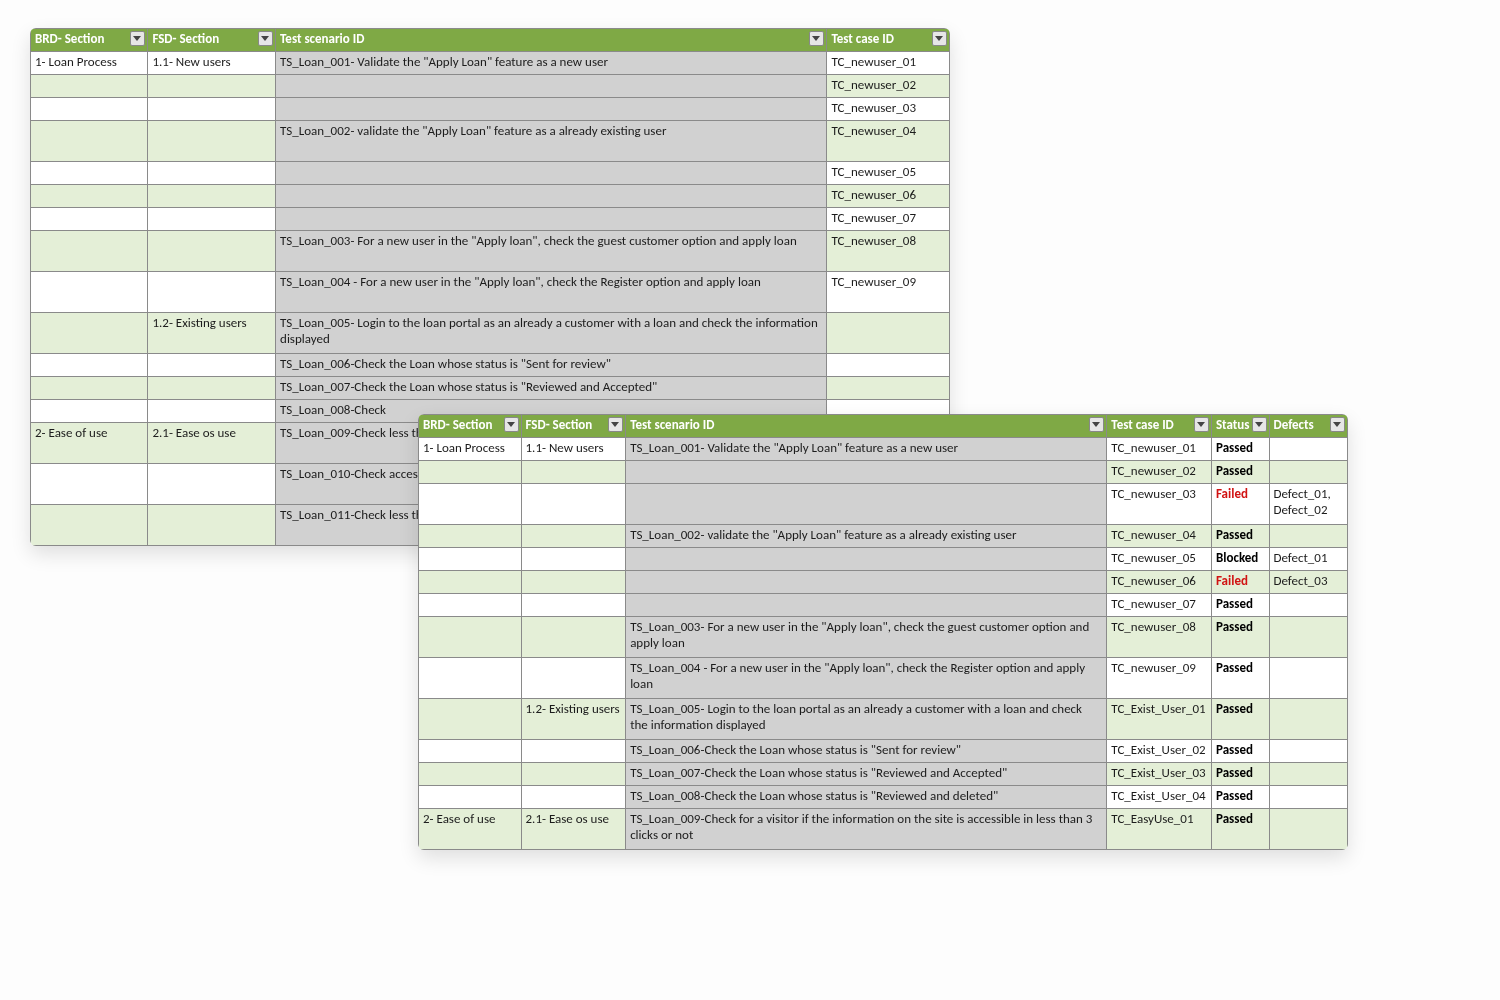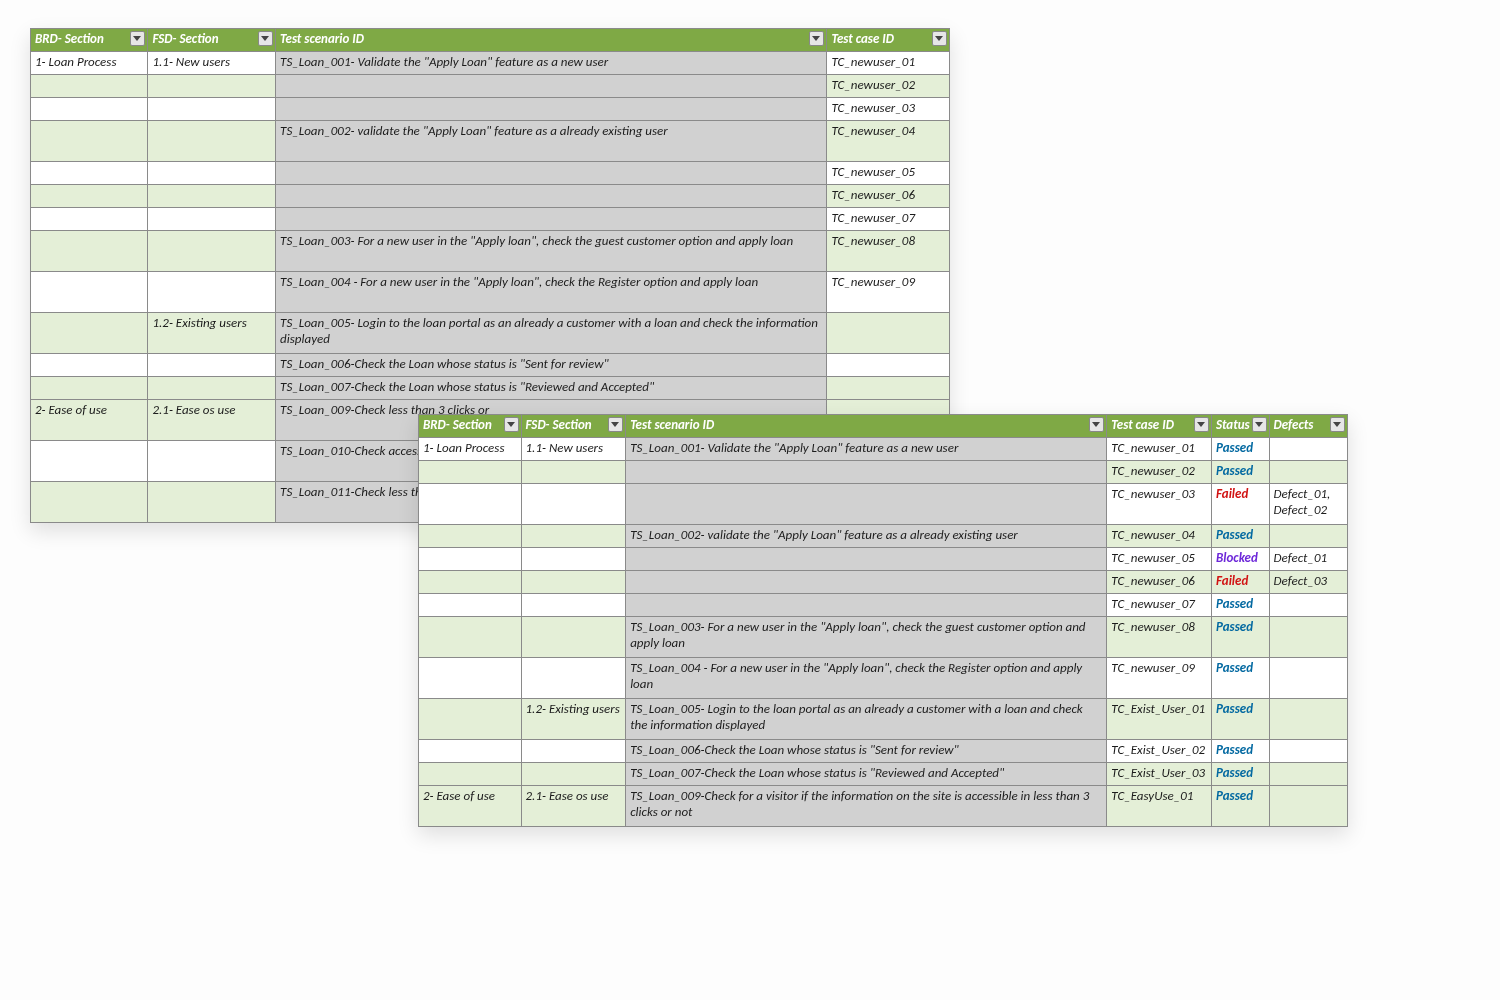--- a/index.html
+++ b/index.html
@@ -1,33 +1,33 @@
 <!DOCTYPE html>
 <html><head>
 <meta charset="utf-8">
 <style>
   html,body{margin:0;padding:0;background:#fdfdfd;font-family:Calibri,"Segoe UI",Arial,sans-serif;font-size:13px;color:#1c1c1c;}
   .stage{position:relative;width:1500px;height:1000px;}
-  .panel{position:absolute;background:#fff;border-radius:0;box-shadow:0 8px 20px rgba(0,0,0,0.12);overflow:hidden;font-style:italic;}
+  .panel{position:absolute;background:#fff;border-radius:6px;box-shadow:0 8px 20px rgba(0,0,0,0.12);overflow:hidden;}
   .panel-a{left:30px;top:28px;width:920px;}
   .panel-b{left:418px;top:414px;width:930px;}
   table{border-collapse:collapse;width:100%;table-layout:fixed;}
   th,td{border:1px solid #8a8a8a;padding:2px 4px;vertical-align:top;line-height:1.25;height:18px;white-space:normal;}
   td.tall{height:36px;}
   th{background:#7fa945;color:#fff;font-weight:bold;text-align:left;position:relative;padding-right:16px;white-space:nowrap;}
   
   .flt{display:inline-block;position:absolute;right:2px;top:2px;width:13px;height:13px;background:#e6e6e6;border:1px solid #888;border-radius:2px;}
   .flt::after{content:"";position:absolute;left:2px;top:4px;border-left:4px solid transparent;border-right:4px solid transparent;border-top:5px solid #444;}
   
   .lg{background:#e4efd7;}  
   .gy{background:#d1d1d1;}  
   
-  .st-pass{color:#0369a1;font-weight:bold;}
+  .st-pass{color:#000000;font-weight:bold;}
   .st-fail{color:#d11313;font-weight:bold;text-align:right;}
-  .st-block{color:#6d28d9;font-weight:bold;}
+  .st-block{color:#000000;font-weight:bold;}
 </style>
 </head>
 <body>
 <div class="stage">
 
   <div class="panel panel-a">
     <table id="tblA">
         <colgroup>
           <col style="width: 115px;">
           <col style="width: 125px;">
@@ -107,20 +107,26 @@
             <td class=""></td>
             <td class=""></td>
             <td class="gy">TS_Loan_006-Check the Loan whose status is "Sent for review"</td>
             <td class=""></td>
           </tr>
           <tr>
             <td class="lg"></td>
             <td class="lg"></td>
             <td class="gy">TS_Loan_007-Check the Loan whose status is "Reviewed and Accepted"</td>
             <td class="lg"></td>
+          </tr>
+          <tr>
+            <td class=""></td>
+            <td class=""></td>
+            <td class="gy">TS_Loan_008-Check</td>
+            <td class=""></td>
           </tr>
           <tr>
             <td class="lg tall">2- Ease of use</td>
             <td class="lg tall">2.1- Ease os use</td>
             <td class="gy tall">TS_Loan_009-Check
 less than 3 clicks or</td>
             <td class="lg tall"></td>
           </tr>
           <tr>
             <td class="tall"></td>
@@ -251,20 +257,28 @@
           </tr>
           <tr>
             <td class="lg"></td>
             <td class="lg"></td>
             <td class="gy">TS_Loan_007-Check the Loan whose status is "Reviewed and Accepted"</td>
             <td class="lg">TC_Exist_User_03</td>
             <td class="lg"><span class="st-pass">Passed</span></td>
             <td class="lg"></td>
           </tr>
           <tr>
+            <td class=""></td>
+            <td class=""></td>
+            <td class="gy">TS_Loan_008-Check the Loan whose status is "Reviewed and deleted"</td>
+            <td class="">TC_Exist_User_04</td>
+            <td class=""><span class="st-pass">Passed</span></td>
+            <td class=""></td>
+          </tr>
+          <tr>
             <td class="lg tall">2- Ease of use</td>
             <td class="lg tall">2.1- Ease os use</td>
             <td class="gy tall">TS_Loan_009-Check for a visitor if the information on the site is accessible in less than 3 clicks or not</td>
             <td class="lg tall">TC_EasyUse_01</td>
             <td class="lg tall"><span class="st-pass">Passed</span></td>
             <td class="lg tall"></td>
           </tr>
         </tbody>
       </table>
   </div>

